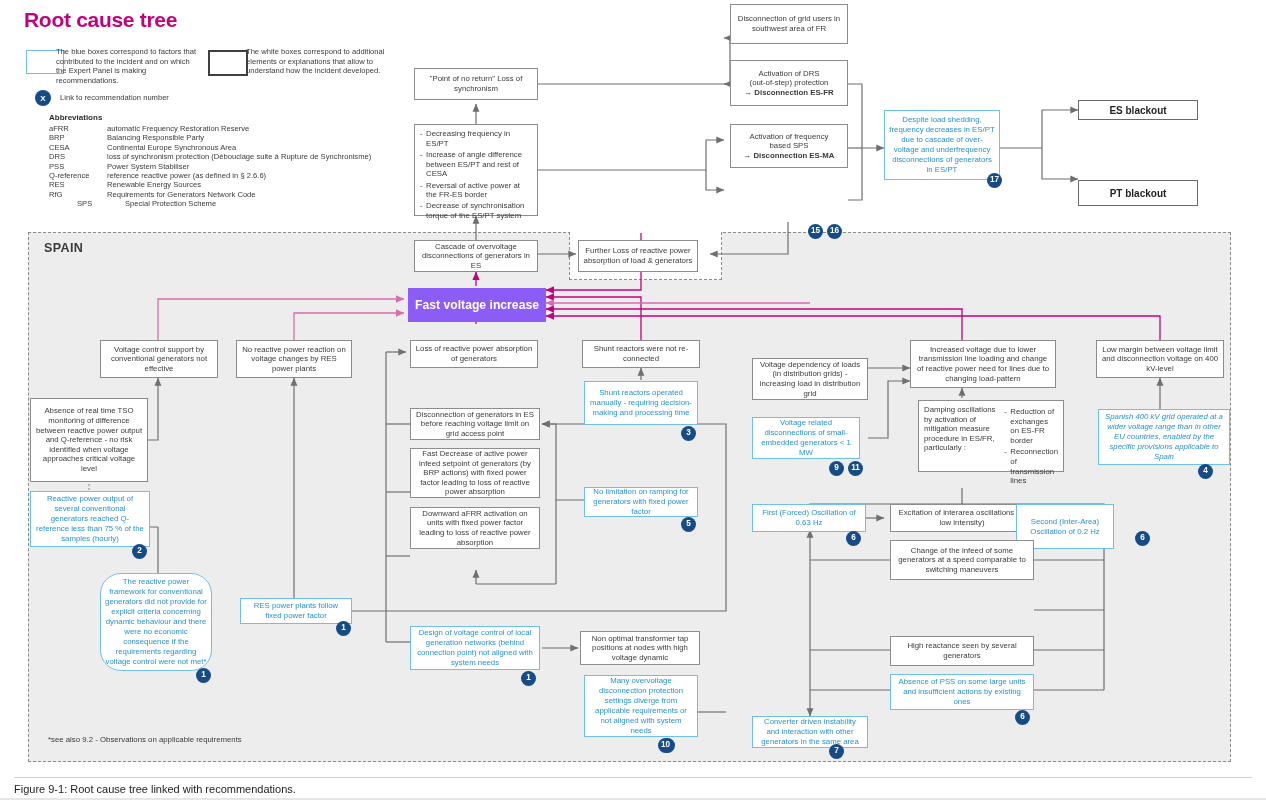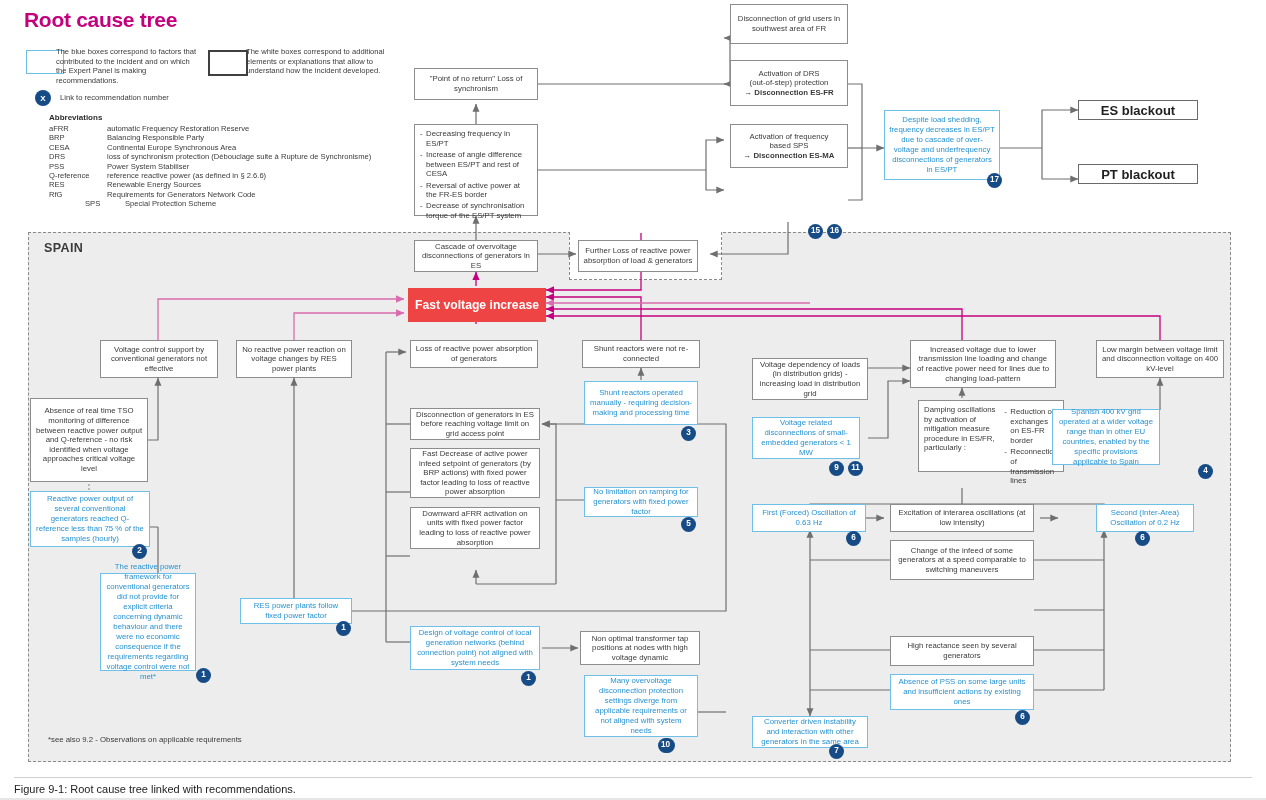--- a/index.html
+++ b/index.html
@@ -26,22 +26,22 @@
       background:#fff;border-left:1.4px dashed #8a8a8a;border-right:1.4px dashed #8a8a8a;
       border-bottom:1.4px dashed #8a8a8a;box-sizing:border-box;border-top:none;}
   #spain-label{position:absolute;left:44px;top:241px;font-size:12.5px;font-weight:bold;color:#3a3a3a;letter-spacing:.4px;}
   #footnote{position:absolute;left:48px;top:735px;font-size:7.8px;color:#3a3a3a;}
 
   
   .box{position:absolute;box-sizing:border-box;background:#fff;display:flex;
        align-items:center;justify-content:center;text-align:center;padding:3px 4px;}
   .box.white{border:1.3px solid #8d8d8d;color:#3a3a3a;font-size:7.8px;line-height:9.6px;}
   .box.blue{border:1.3px solid #6FC0E8;color:#2792D2;font-size:7.8px;line-height:10px;}
-  .box.magenta{background:#ef4444;border:none;color:#fff;font-size:12.2px;font-weight:bold;}
-  .box.outcome{border:1.3px solid #6a6a6a;color:#1f1f1f;font-size:13px;font-weight:bold;}
+  .box.magenta{background:#8b5cf6;border:none;color:#fff;font-size:12.2px;font-weight:bold;}
+  .box.outcome{border:1.3px solid #6a6a6a;color:#1f1f1f;font-size:10px;font-weight:bold;}
   .box.listbox{align-items:flex-start;justify-content:flex-start;text-align:left;padding:4px 5px;}
   .box .b{font-weight:bold;}
   ul.dashlist{margin:0;padding:0;list-style:none;font-size:7.8px;line-height:9.7px;}
   ul.dashlist li{position:relative;padding-left:6px;margin-bottom:1.5px;}
   ul.dashlist li:before{content:"-";position:absolute;left:0;top:0;}
 
   
   .badge{position:absolute;width:15px;height:15px;border-radius:50%;background:#174B86;
      color:#fff;font-size:8.2px;font-weight:bold;display:flex;align-items:center;justify-content:center;
      line-height:1;z-index:40;}
@@ -180,21 +180,21 @@
   <div id="abbr-title" style="left:49px;top:113px;">Abbreviations</div>
   <div id="abbr-list">
       <div class="abbr-row" style="left: 49px; top: 124px;"><span class="abbr-k" style="left: 0px; position: relative; display: inline-block; width: 58px;">aFRR</span><span>automatic Frequency Restoration Reserve</span></div>
       <div class="abbr-row" style="left: 49px; top: 133.4px;"><span class="abbr-k" style="left: 0px; position: relative; display: inline-block; width: 58px;">BRP</span><span>Balancing Responsible Party</span></div>
       <div class="abbr-row" style="left: 49px; top: 142.8px;"><span class="abbr-k" style="left: 0px; position: relative; display: inline-block; width: 58px;">CESA</span><span>Continental Europe Synchronous Area</span></div>
       <div class="abbr-row" style="left: 49px; top: 152.2px;"><span class="abbr-k" style="left: 0px; position: relative; display: inline-block; width: 58px;">DRS</span><span>loss of synchronism protection (Débouclage suite à Rupture de Synchronisme)</span></div>
       <div class="abbr-row" style="left: 49px; top: 161.6px;"><span class="abbr-k" style="left: 0px; position: relative; display: inline-block; width: 58px;">PSS</span><span>Power System Stabiliser</span></div>
       <div class="abbr-row" style="left: 49px; top: 171px;"><span class="abbr-k" style="left: 0px; position: relative; display: inline-block; width: 58px;">Q-reference</span><span>reference reactive power (as defined in § 2.6.6)</span></div>
       <div class="abbr-row" style="left: 49px; top: 180.4px;"><span class="abbr-k" style="left: 0px; position: relative; display: inline-block; width: 58px;">RES</span><span>Renewable Energy Sources</span></div>
       <div class="abbr-row" style="left: 49px; top: 189.8px;"><span class="abbr-k" style="left: 0px; position: relative; display: inline-block; width: 58px;">RfG</span><span>Requirements for Generators Network Code</span></div>
-      <div class="abbr-row" style="left: 49px; top: 199.2px;"><span class="abbr-k" style="left: 16px; position: relative; display: inline-block; width: 56px; padding-left: 20px;">SPS</span><span>Special Protection Scheme</span></div>
+      <div class="abbr-row" style="left: 49px; top: 199.2px;"><span class="abbr-k" style="left: 8px; position: relative; display: inline-block; width: 56px; padding-left: 20px;">SPS</span><span>Special Protection Scheme</span></div>
     </div>
 
   <div id="spain-panel"></div>
   <div id="spain-notch"></div>
   <div id="spain-label">SPAIN</div>
   <div id="footnote">*see also 9.2 - Observations on applicable requirements</div>
 
   <div class="box white" style="left:730px;top:4px;width:118px;height:40px;">Disconnection of grid users in southwest area of FR</div>
 
   <div class="box white" style="left:414px;top:68px;width:124px;height:32px;">"Point of no return" Loss of synchronism</div>
@@ -211,21 +211,21 @@
     <span class="b">→ Disconnection ES-MA</span>
   </div>
 
   <div class="badge" style="left:808px;top:224px;">15</div>
   <div class="badge" style="left:827px;top:224px;">16</div>
 
   <div class="box blue" style="left:884px;top:110px;width:116px;height:70px;">Despite load shedding, frequency decreases in ES/PT due to cascade of over-voltage and underfrequency disconnections of generators in ES/PT</div>
   <div class="badge" style="left:987px;top:173px;">17</div>
 
   <div class="box outcome" style="left:1078px;top:100px;width:120px;height:20px;">ES blackout</div>
-  <div class="box outcome" style="left:1078px;top:164px;width:120px;height:20px;">PT blackout</div>
+  <div class="box outcome" style="left:1078px;top:180px;width:120px;height:26px;">PT blackout</div>
 
   <div class="box white listbox" style="left:414px;top:124px;width:124px;height:92px;justify-content:center;">
     <ul class="dashlist" id="precursor-list">
         <li>Decreasing frequency in ES/PT</li>
         <li>Increase of angle difference between ES/PT and rest of CESA</li>
         <li>Reversal of active power at the FR-ES border</li>
         <li>Decrease of synchronisation torque of the ES/PT system</li>
       </ul>
   </div>
 
@@ -243,21 +243,21 @@
   <div class="box blue" style="left:584px;top:381px;width:114px;height:44px;">Shunt reactors operated manually - requiring decision-making and processing time</div>
   <div class="badge" style="left:681px;top:426px;">3</div>
 
   <div class="box white" style="left:30px;top:398px;width:118px;height:84px;">Absence of real time TSO monitoring of difference between reactive power output and Q-reference - no risk identified when voltage approaches critical voltage level</div>
   <div class="box blue" style="left:30px;top:491px;width:120px;height:56px;">Reactive power output of several conventional generators reached Q-reference less than 75 % of the samples (hourly)</div>
   <div class="badge" style="left:132px;top:544px;">2</div>
   <svg style="position:absolute;left:86px;top:480px;width:6px;height:14px;z-index:6;">
     <path d="M3,0 L3,14" stroke="#8d8d8d" stroke-width="1.1" stroke-dasharray="2,2" fill="none"></path>
   </svg>
 
-  <div class="box blue" style="left:100px;top:573px;width:96px;height:98px;">The reactive power framework for conventional generators did not provide for explicit criteria concerning dynamic behaviour and there were no economic consequence if the requirements regarding voltage control were not met*</div>
+  <div class="box blue" style="left:100px;top:573px;width:112px;height:98px;border-radius:21px;">The reactive power framework for conventional generators did not provide for explicit criteria concerning dynamic behaviour and there were no economic consequence if the requirements regarding voltage control were not met*</div>
   <div class="badge" style="left:196px;top:668px;">1</div>
 
   <div class="box blue" style="left:240px;top:598px;width:112px;height:26px;">RES power plants follow fixed power factor</div>
   <div class="badge" style="left:336px;top:621px;">1</div>
 
   <div class="box white" style="left:410px;top:408px;width:130px;height:32px;">Disconnection of generators in ES before reaching voltage limit on grid access point</div>
   <div class="box white" style="left:410px;top:448px;width:130px;height:50px;">Fast Decrease of active power infeed setpoint of generators (by BRP actions) with fixed power factor leading to loss of reactive power absorption</div>
   <div class="box white" style="left:410px;top:507px;width:130px;height:42px;">Downward aFRR activation on units with fixed power factor leading to loss of reactive power absorption</div>
 
   <div class="box blue" style="left:584px;top:487px;width:114px;height:30px;">No limitation on ramping for generators with fixed power factor</div>
@@ -281,29 +281,29 @@
 
   <div class="box white listbox" style="left:918px;top:400px;width:146px;height:72px;">
     <div style="font-size:7.8px;line-height:9.6px;">Damping oscillations by activation of mitigation measure procedure in ES/FR, particularly :</div>
     <ul class="dashlist" id="damping-list" style="margin-top:2px;">
         <li>Reduction of exchanges on ES-FR border</li>
         <li>Reconnection of transmission lines</li>
       </ul>
   </div>
 
   <div class="box white" style="left:1096px;top:340px;width:128px;height:38px;">Low margin between voltage limit and disconnection voltage on 400 kV-level</div>
-  <div class="box blue" style="left:1052px;top:409px;width:108px;height:56px;">Spanish 400 kV grid operated at a wider voltage range than in other EU countries, enabled by the specific provisions applicable to Spain</div>
+  <div class="box blue" style="left:1098px;top:409px;width:132px;height:56px;font-style:italic;">Spanish 400 kV grid operated at a wider voltage range than in other EU countries, enabled by the specific provisions applicable to Spain</div>
   <div class="badge" style="left:1198px;top:464px;">4</div>
 
   <div class="box blue" style="left:752px;top:504px;width:114px;height:28px;">First (Forced) Oscillation of 0.63 Hz</div>
   <div class="badge" style="left:846px;top:531px;">6</div>
 
   <div class="box white" style="left:890px;top:504px;width:144px;height:28px;">Excitation of interarea oscillations (at low intensity)</div>
 
-  <div class="box blue" style="left:1096px;top:504px;width:98px;height:28px;">Second (Inter-Area) Oscillation of 0.2 Hz</div>
+  <div class="box blue" style="left:1016px;top:504px;width:98px;height:45px;">Second (Inter-Area) Oscillation of 0.2 Hz</div>
   <div class="badge" style="left:1135px;top:531px;">6</div>
 
   <div class="box white" style="left:890px;top:540px;width:144px;height:40px;">Change of the infeed of some generators at a speed comparable to switching maneuvers</div>
   <div class="box white" style="left:890px;top:636px;width:144px;height:30px;">High reactance seen by several generators</div>
   <div class="box blue" style="left:890px;top:674px;width:144px;height:36px;">Absence of PSS on some large units and insufficient actions by existing ones</div>
   <div class="badge" style="left:1015px;top:710px;">6</div>
 
   <div class="box blue" style="left:752px;top:716px;width:116px;height:32px;">Converter driven instability and interaction with other generators in the same area</div>
   <div class="badge" style="left:829px;top:744px;">7</div>
 

